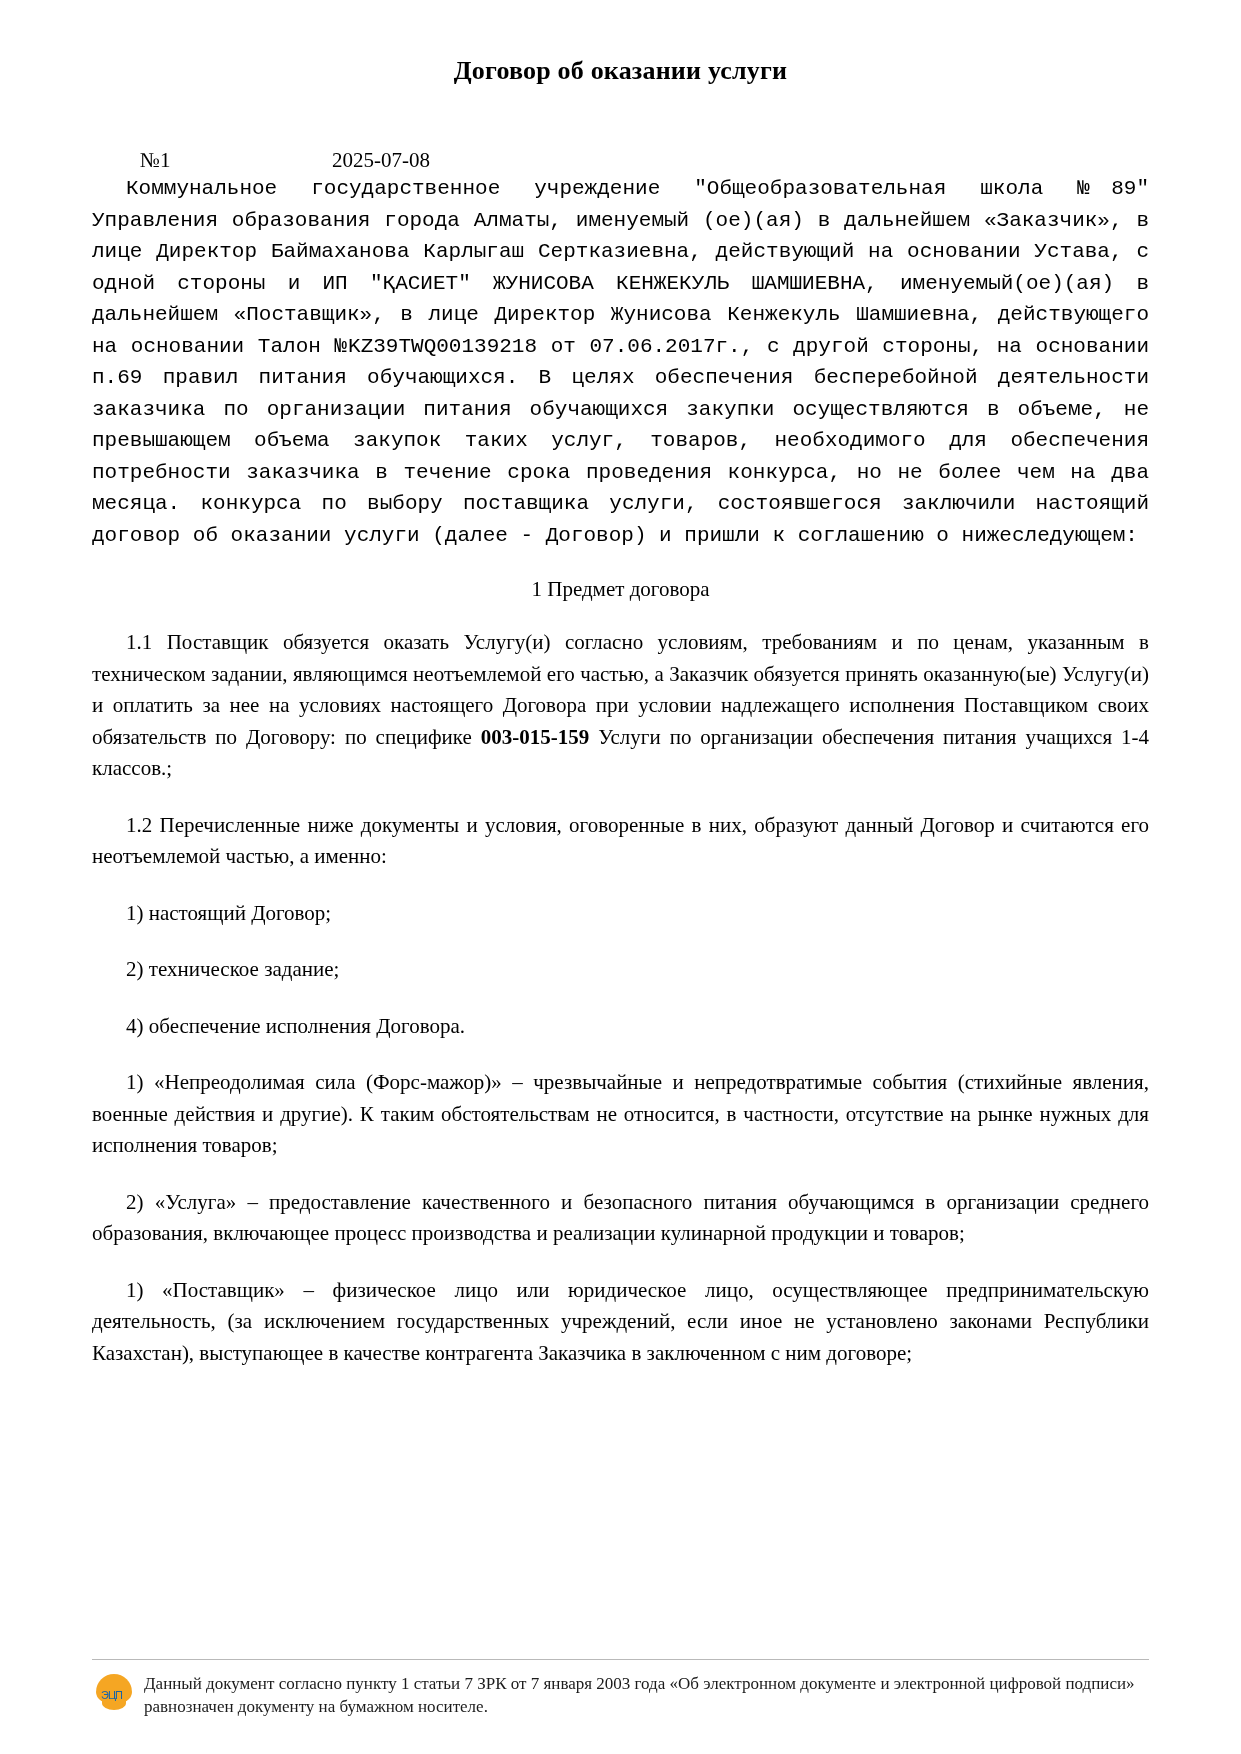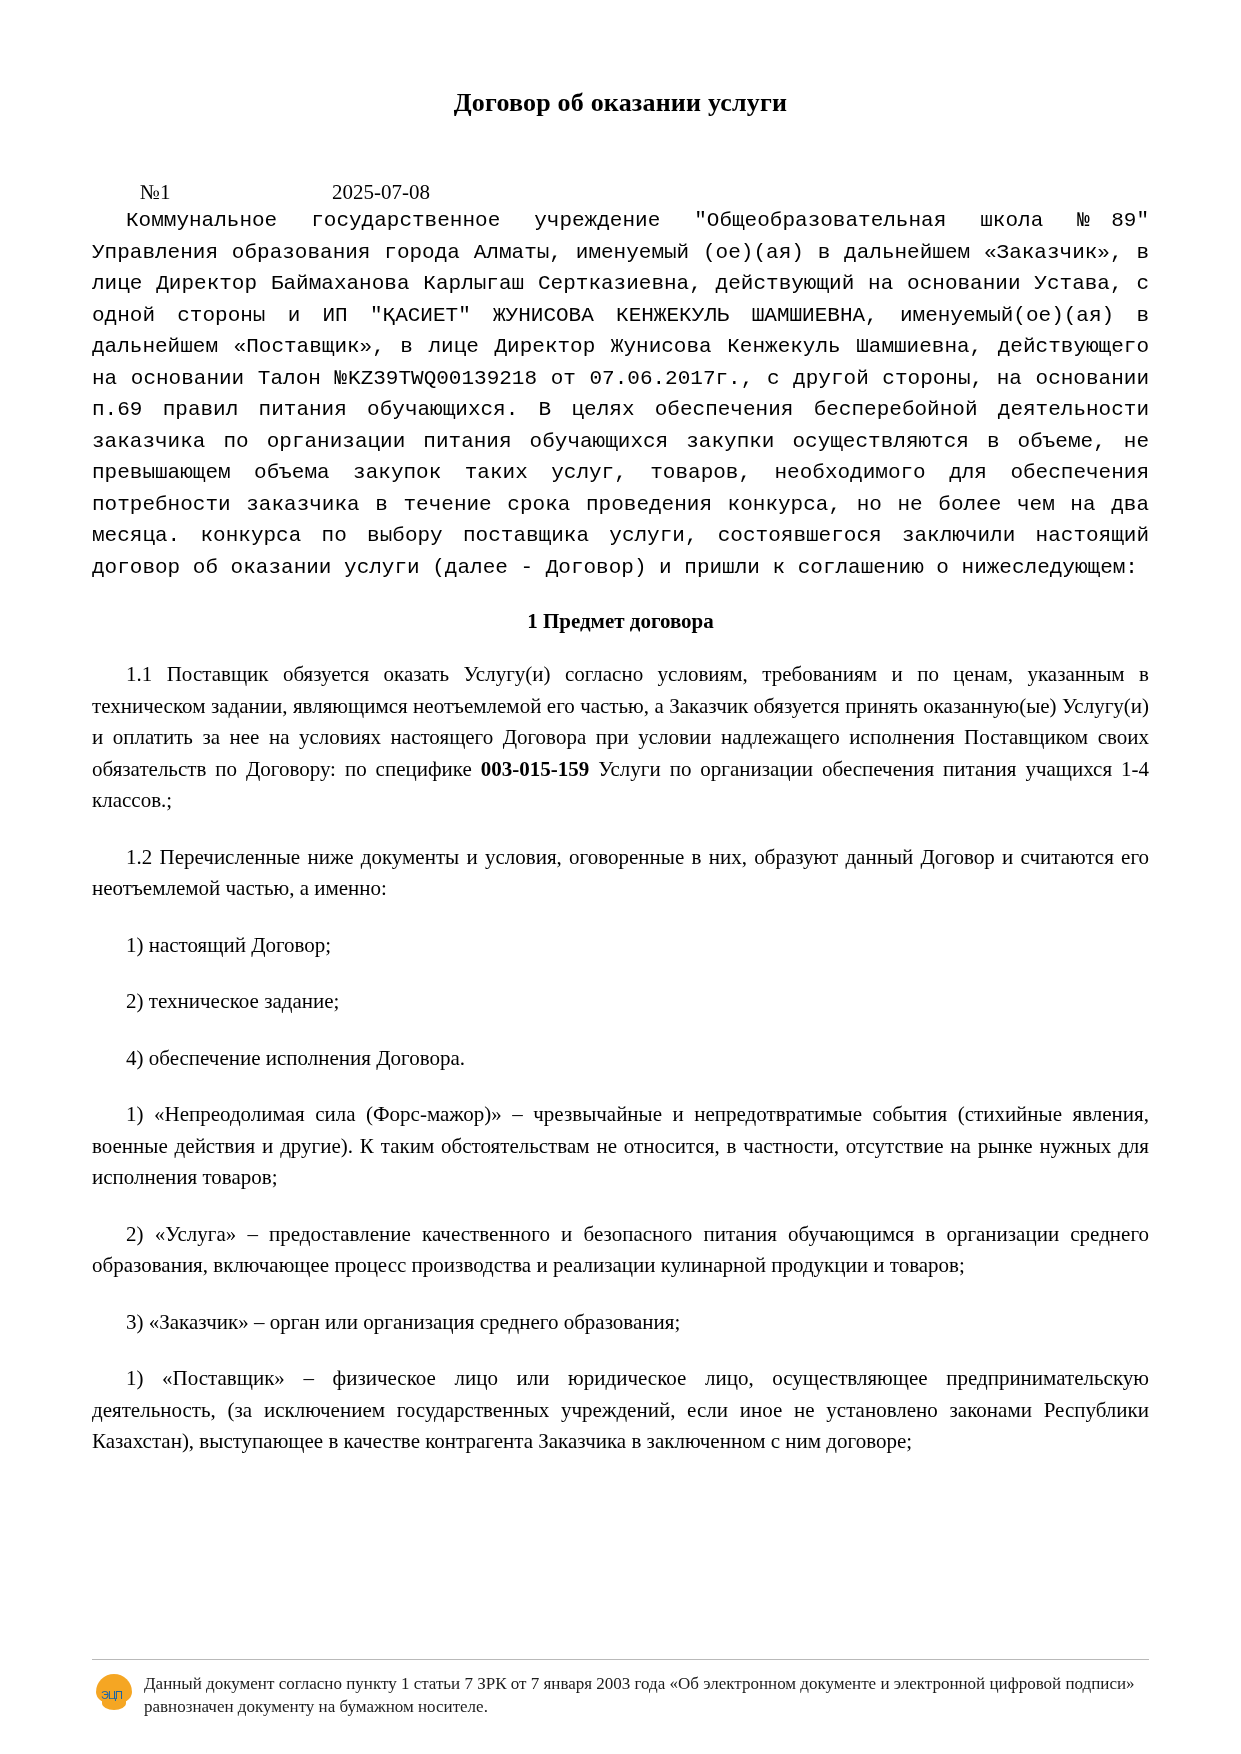--- a/index.html
+++ b/index.html
@@ -11,21 +11,21 @@
     width: 1241px;
     min-height: 1754px;
     font-family: "Liberation Serif", serif;
     color: #000000;
     position: relative;
   }
   .page {
     width: 1241px;
     min-height: 1754px;
     box-sizing: border-box;
-    padding: 74px 92px 0 92px;
+    padding: 42px 92px 0 92px;
     position: relative;
   }
   h1.doc-title {
     font-size: 26px;
     font-weight: bold;
     text-align: center;
     margin: 14px 0 0 0;
     letter-spacing: 0.2px;
   }
   .meta-row {
@@ -52,21 +52,21 @@
   }
   p.spaced {
     margin-top: 25px;
   }
   .intro {
     margin-top: 30px;
     font-family: Liberation Mono, monospace;
   }
   h2.section-title {
     font-size: 21px;
-    font-weight: bold;
+    font-weight: normal;
     text-align: center;
     margin: 26px 0 4px 0;
   }
   .bold {
     font-weight: bold;
   }
   .footer {
     position: absolute;
     left: 92px;
     right: 92px;
@@ -147,21 +147,20 @@
 
   <p class="body-text spaced">2) техническое задание;</p>
 
   <p class="body-text spaced">4) обеспечение исполнения Договора.</p>
 
 
   <p class="body-text spaced">1) «Непреодолимая сила (Форс-мажор)» – чрезвычайные и непредотвратимые события (стихийные явления, военные действия и другие). К таким обстоятельствам не относится, в частности, отсутствие на рынке нужных для исполнения товаров;</p>
 
   <p class="body-text spaced">2) «Услуга» – предоставление качественного и безопасного питания обучающимся в организации среднего образования, включающее процесс производства и реализации кулинарной продукции и товаров;</p>
 
-  <p class="body-text spaced">3) «Заказчик» – орган или организация среднего образования;</p>
 
   <p class="body-text spaced">1) «Поставщик» – физическое лицо или юридическое лицо, осуществляющее предпринимательскую деятельность, (за исключением государственных учреждений, если иное не установлено законами Республики Казахстан), выступающее в качестве контрагента Заказчика в заключенном с ним договоре;</p>
 
   <div class="footer">
     <div class="footer-rule"></div>
     <div class="footer-inner">
       <div class="footer-seal">
         <div class="blob"></div>
         <div class="mark">ЭЦП</div>
       </div>

